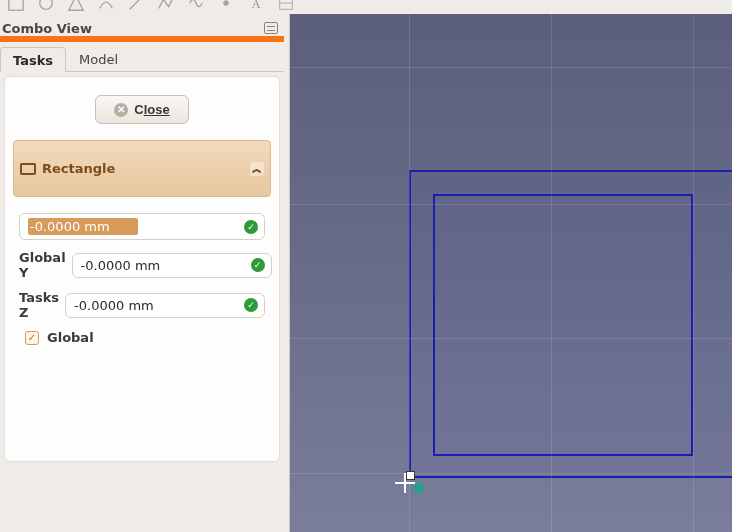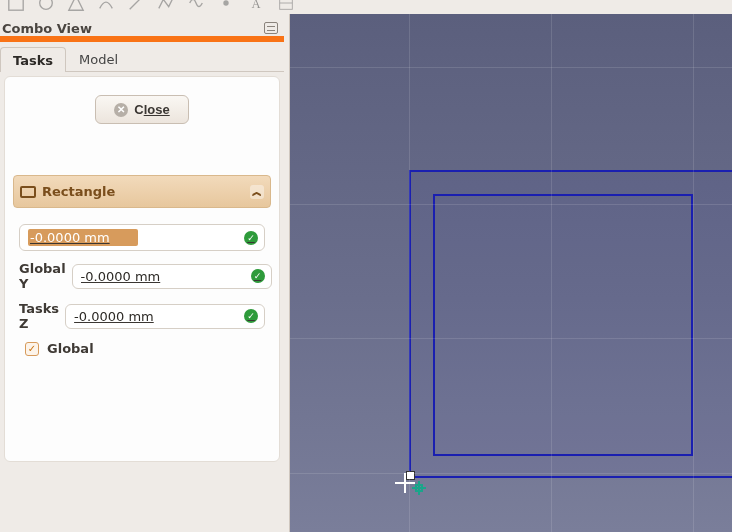--- a/index.html
+++ b/index.html
@@ -81,45 +81,43 @@
     display:inline-flex; width:14px; height:14px; border-radius:50%;
     background:#b6afa7; color:#fff; align-items:center; justify-content:center;
     font-size:10px; font-weight:700;
   }
   .close-btn .lbl .ul { text-decoration: underline; margin-top: 36px; }
   
   .section-header {
     display: flex; align-items: center; gap: 6px;
     background: linear-gradient(#f2dabb,#e7c79d);
     border: 1px solid #d9b88c; border-radius: 4px;
-    padding: 8px 6px;
+    padding: 20px 6px;
     font-weight: 700; color: #7a4e1c;
     justify-content: flex-start;
     position: relative;
-    margin-top: 35px;
   }
   .section-header .rect-icon {
     width: 16px; height: 12px; border: 2px solid #7a4e1c; border-radius: 2px;
     display: inline-block;
   }
   .section-header .chev {
     position: absolute; right: 6px; top: 50%; transform: translateY(-50%);
     width: 14px; height: 14px; border-radius: 3px; background: rgba(255,255,255,0.4);
     display:flex; align-items:center; justify-content:center; color:#7a4e1c; font-size:10px;
   }
   
   .form { padding: 6px 6px 2px; display:flex; flex-direction:column; gap: 10px; }
   .row { display:flex; align-items:center; gap: 6px; }
   .row .lab { width: 56px; font-weight:700; color:#3f3a35; font-size:13px;}
   .inp-wrap {
     flex:1; display:flex; align-items:center;
     background:#fff; border:1px solid #d6cfc6; border-radius:6px;
     padding: 4px 6px 4px 8px;
     position: relative;
-    text-decoration: underline;
   }
   .inp {
     flex:1; border:none; outline:none; font-size:13px;
     color:#2c2925; background:transparent;
     font-family: inherit;
   }
   .inp.sel { background:#d79b5c; color:#fff; padding:1px 2px; border-radius:2px; display:inline-block;}
   .ok-badge {
     width:14px; height:14px; border-radius:50%; background:#2e9b3b;
     display:flex; align-items:center; justify-content:center; color:#fff;

